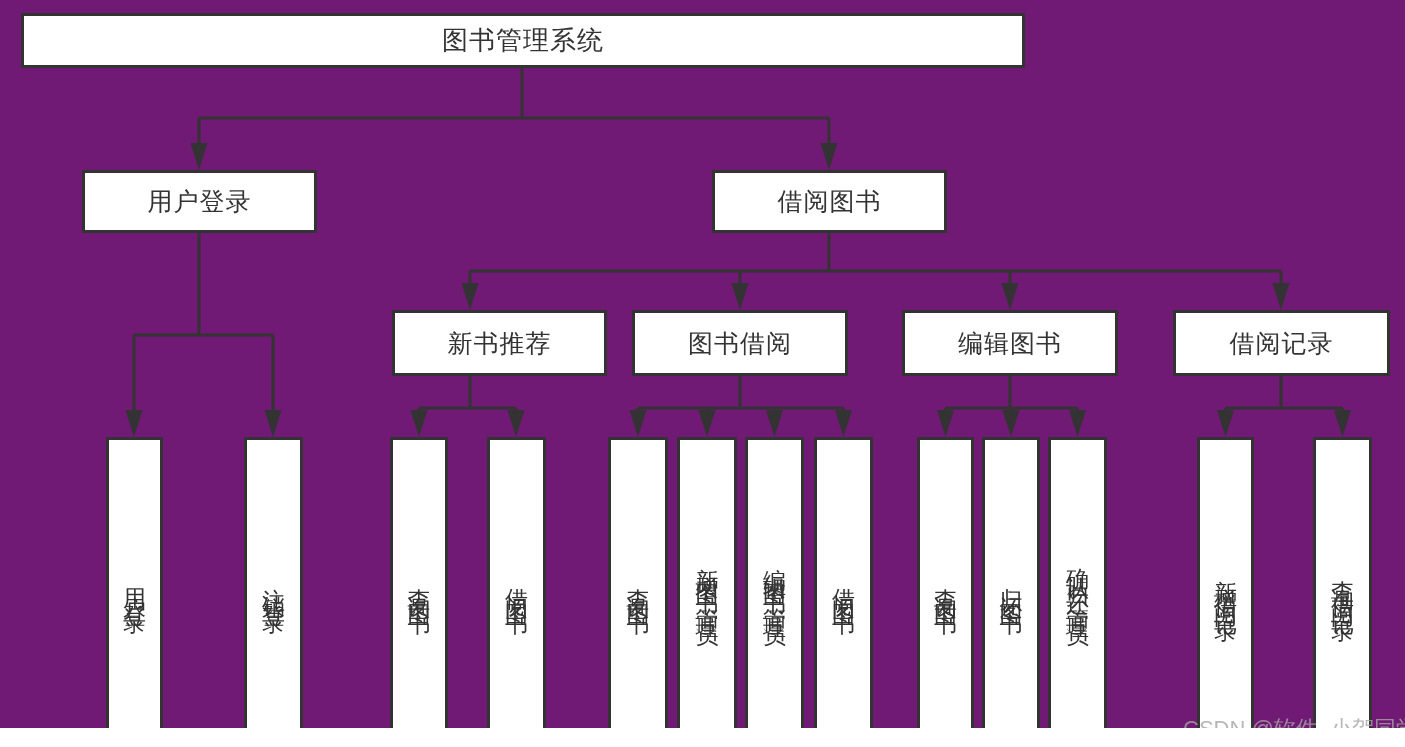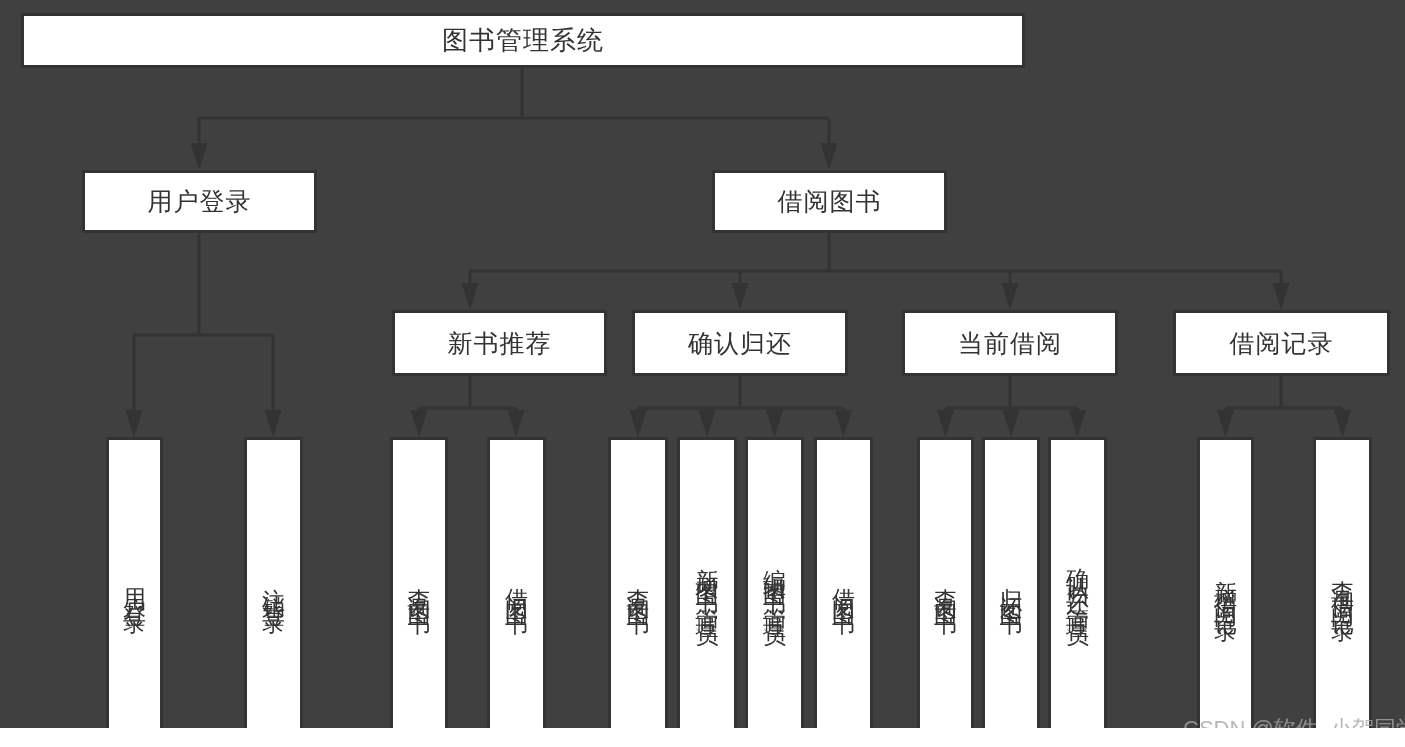--- a/index.html
+++ b/index.html
@@ -1,19 +1,19 @@
 <!DOCTYPE html>
 <html><head>
 <meta charset="utf-8">
 <style>
   html,body{margin:0;padding:0;background:#ffffff;}
   #canvas{
     position:relative;
     width:1405px;height:728px;
-    background:#404040;
+    background:#701a75;
     overflow:hidden;
     font-family:"Liberation Sans",sans-serif;
     text-align:right;
   }
   #edges{position:absolute;left:0;top:0;z-index:1;pointer-events:none;}
   .box{
     position:absolute;
     box-sizing:border-box;
     border:3px solid #333333;
     background:#ffffff;
@@ -97,24 +97,24 @@
     <span class="hlabel">用户登录</span>
   </div>
   <div class="box" style="left:712px;top:170px;width:235px;height:63px;">
     <span class="hlabel">借阅图书</span>
   </div>
 
   <div class="box" style="left:362px;top:310px;width:215px;height:66px;margin-left:30px;">
     <span class="hlabel">新书推荐</span>
   </div>
   <div class="box" style="left:632px;top:310px;width:216px;height:66px;">
-    <span class="hlabel">确认归还</span>
+    <span class="hlabel">图书借阅</span>
   </div>
   <div class="box" style="left:902px;top:310px;width:216px;height:66px;">
-    <span class="hlabel">当前借阅</span>
+    <span class="hlabel">编辑图书</span>
   </div>
   <div class="box" style="left:1173px;top:310px;width:217px;height:66px;">
     <span class="hlabel">借阅记录</span>
   </div>
 
   <div class="box leaf" style="left:106px;top:437px;width:57px;height:298px;">
     <span class="vlabel">用户登录</span>
   </div>
   <div class="box leaf" style="left:244px;top:437px;width:59px;height:298px;">
     <span class="vlabel">注销登录</span>

